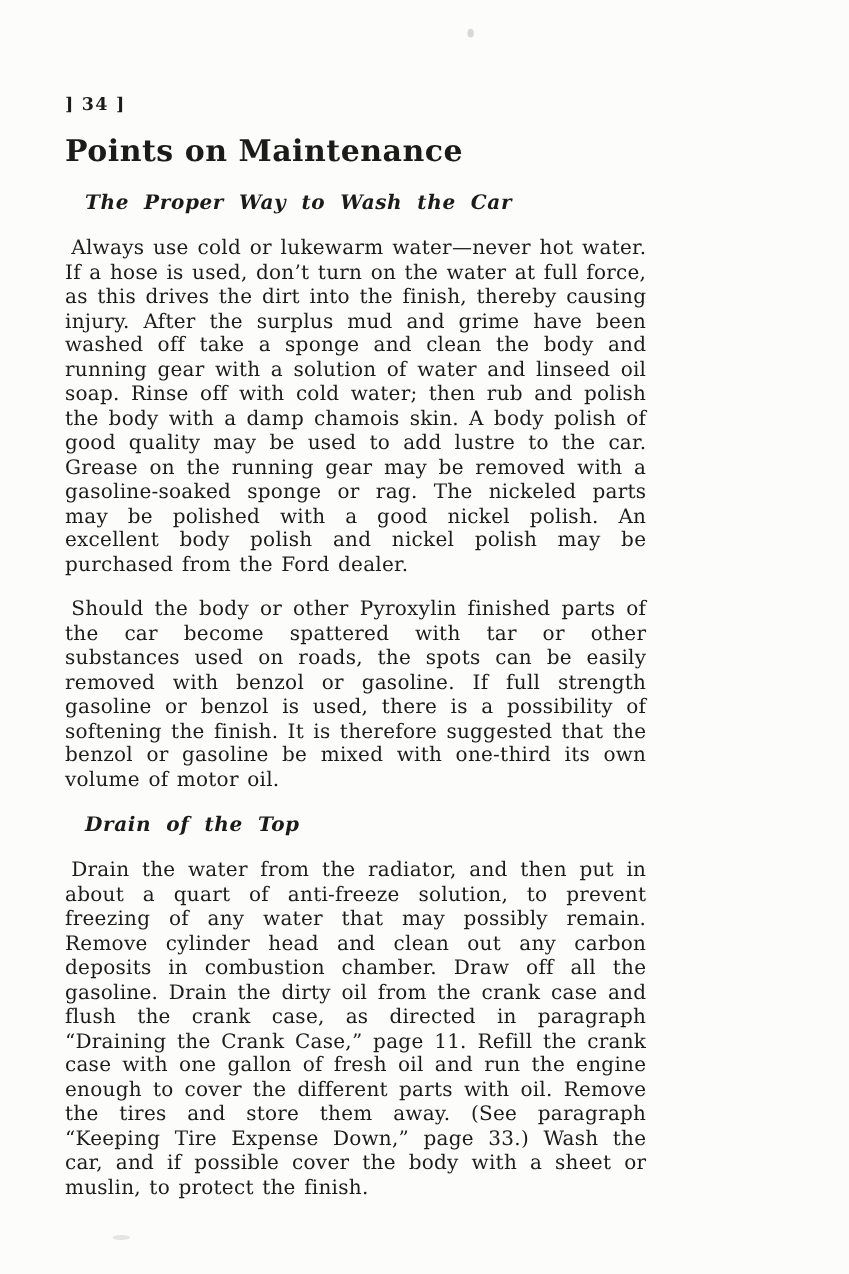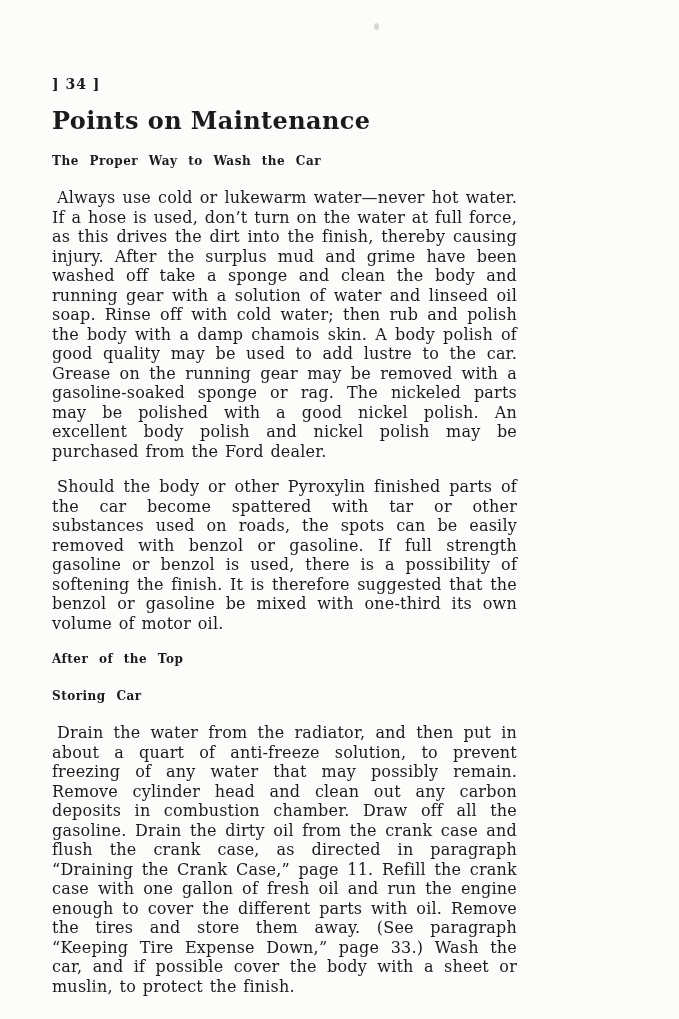--- a/index.html
+++ b/index.html
@@ -26,26 +26,27 @@
   }
   .title {
     font-size: 24px;
     font-weight: bold;
     text-align: left;
     letter-spacing: 0.4px;
     line-height: 29px;
     margin: 14px 0 0 0;
   }
   .section-heading {
-    font-size: 12px;
+    font-size: 16px;
     font-weight: bold;
+    font-style: italic;
     word-spacing: 6px;
     letter-spacing: 0.5px;
     line-height: 21px;
-    margin: 16px 0 6px 0;
+    margin: 16px 0 6px 16px;
   }
   .body-para {
     font-size: 16px;
     line-height: 19.5px;
     text-align: justify;
     text-indent: 5px;
     letter-spacing: 0.2px;
     word-spacing: 1.5px;
     margin: 16px 0 5px 0;
   }
@@ -80,20 +81,19 @@
 
   <h1 class="title">Points on Maintenance</h1>
 
   <section>
     <h2 class="section-heading">The Proper Way to Wash the Car</h2>
     <p class="body-para">Always use cold or lukewarm water—never hot water. If a hose is used, don’t turn on the water at full force, as this drives the dirt into the finish, thereby causing injury. After the surplus mud and grime have been washed off take a sponge and clean the body and running gear with a solution of water and linseed oil soap. Rinse off with cold water; then rub and polish the body with a damp chamois skin. A body polish of good quality may be used to add lustre to the car. Grease on the running gear may be removed with a gasoline-soaked sponge or rag.  The nickeled parts may be polished with a good nickel polish. An excellent body polish and nickel polish may be purchased from the Ford dealer.</p>
     <p class="body-para">Should the body or other Pyroxylin finished parts of the car become spattered with tar or other substances used on roads, the spots can be easily removed with benzol or gasoline. If full strength gasoline or benzol is used, there is a possibility of softening the finish. It is therefore suggested that the benzol or gasoline be mixed with one-third its own volume of motor oil.</p>
   </section>
 
   <section>
-    <h2 class="section-heading">After of the Top</h2>
+    <h2 class="section-heading">Drain of the Top</h2>
   </section>
 
   <section>
-    <h2 class="section-heading">Storing Car</h2>
     <p class="body-para">Drain the water from the radiator, and then put in about a quart of anti-freeze solution, to prevent freezing of any water that may possibly remain. Remove cylinder head and clean out any carbon deposits in combustion chamber. Draw off all the gasoline. Drain the dirty oil from the crank case and flush the crank case, as directed in paragraph “Draining the Crank Case,” page 11.  Refill the crank case with one gallon of fresh oil and run the engine enough to cover the different parts with oil. Remove the tires and store them away. (See paragraph “Keeping Tire Expense Down,” page 33.) Wash the car, and if possible cover the body with a sheet or muslin, to protect the finish.</p>
   </section>
 </div>
 
 </body></html>

